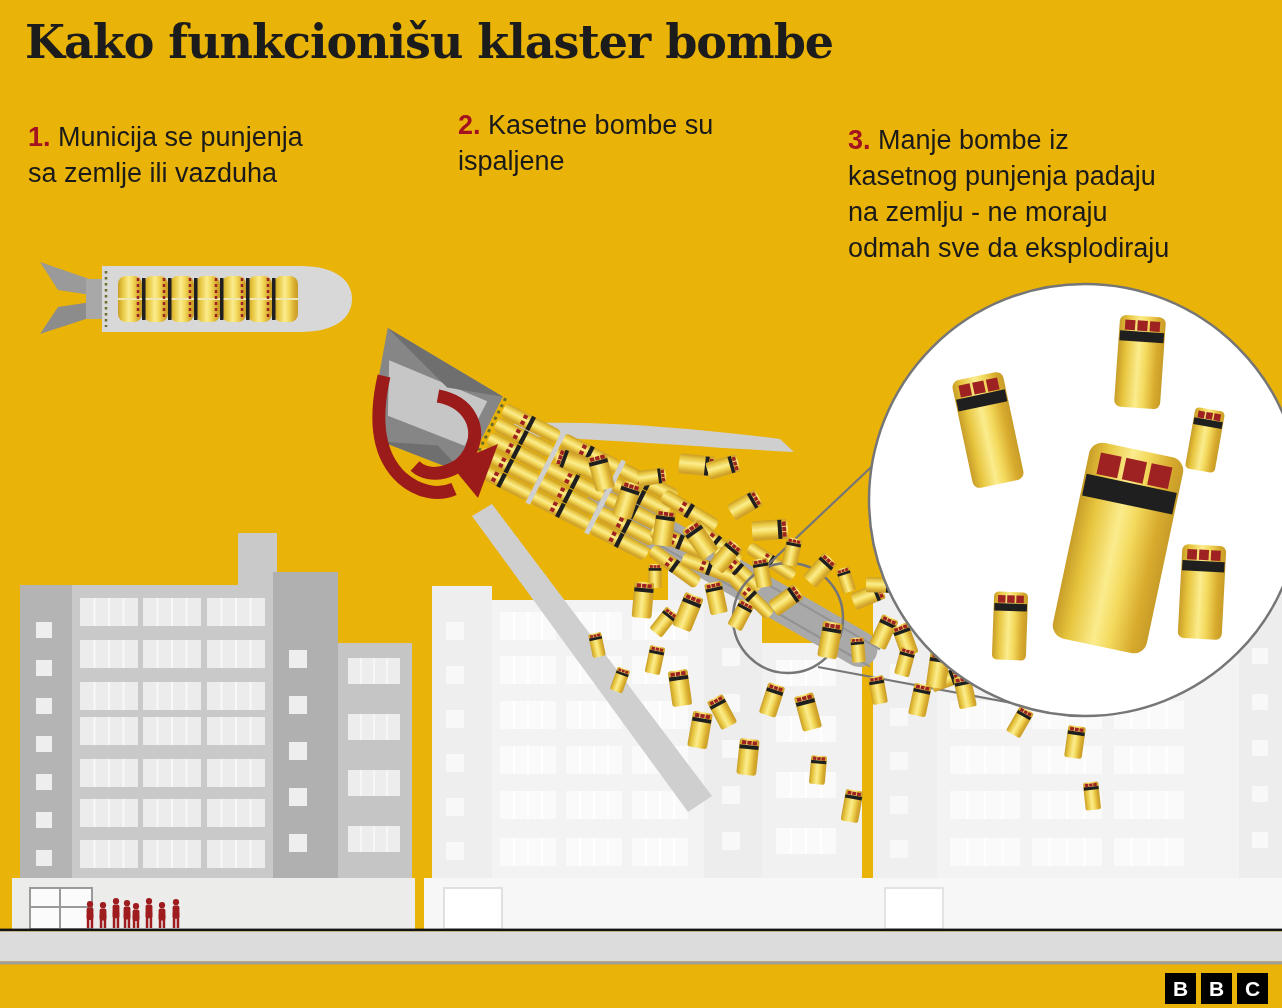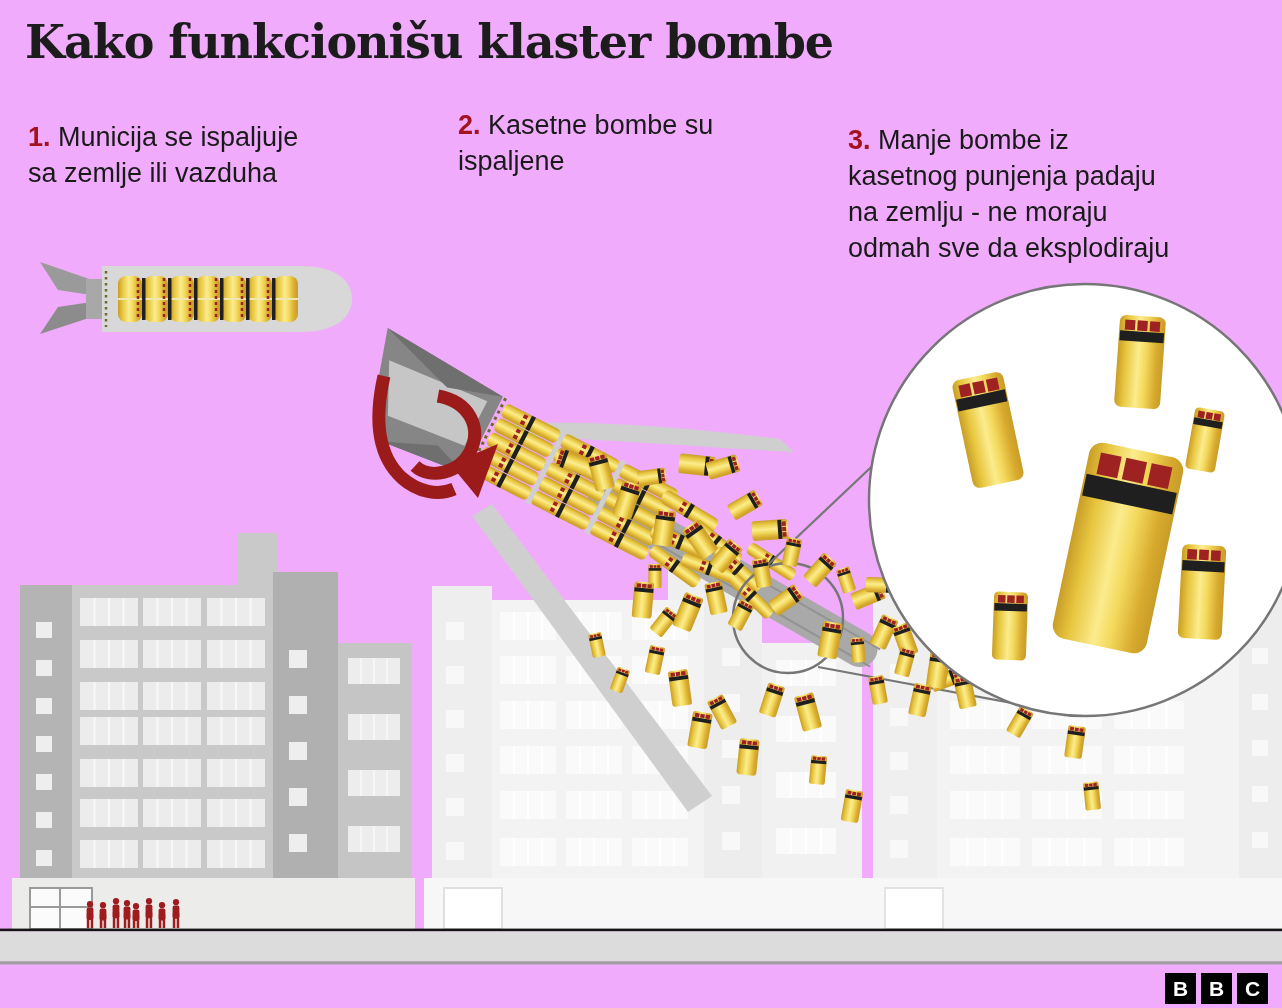--- a/index.html
+++ b/index.html
@@ -1,16 +1,16 @@
 <!DOCTYPE html>
 <html><head>
 <meta charset="utf-8">
 <style>
   html,body{margin:0;padding:0;background:#fff;}
-  .canvas{position:relative;width:1282px;height:1008px;background:#f0abfc;overflow:hidden;
+  .canvas{position:relative;width:1282px;height:1008px;background:#eab308;overflow:hidden;
           font-family:"Liberation Sans",sans-serif;}
   #art{position:absolute;left:0;top:0;z-index:1;}
   .page-title{position:absolute;left:25px;top:16px;margin:0;z-index:2;
     font-family:"DejaVu Serif",serif;font-weight:bold;font-size:46px;line-height:1.15;
     letter-spacing:-1px;color:#1c1c1c;}
   .step{position:absolute;z-index:2;font-size:27px;line-height:36px;color:#1a1a1a;
         white-space:pre-line;}
   .step .num{font-weight:bold;color:#a3131f;}
   .step1{left:28px;top:119px;width:400px;}
   .step2{left:458px;top:107px;width:370px;}
@@ -995,21 +995,21 @@
             <rect x="5.44" y="-30.6" width="7.48" height="7.48" fill="#9e2222"></rect>
             <rect x="-16.32" y="-22.439999999999998" width="32.64" height="7.48" fill="#1f1f1f"></rect>
           </g>
         </g>
         <circle cx="1085" cy="500" r="216" fill="none" stroke="#767676" stroke-width="2.5"></circle>
       </g>
     </svg>
 
   <h1 class="page-title">Kako funkcionišu klaster bombe</h1>
 
-  <div class="step step1"><span class="num">1.</span><span> Municija se ispaljuje
+  <div class="step step1"><span class="num">1.</span><span> Municija se punjenja
 sa zemlje ili vazduha</span></div>
 
   <div class="step step2"><span class="num">2.</span><span> Kasetne bombe su
 ispaljene</span></div>
 
   <div class="step step3"><span class="num">3.</span><span> Manje bombe iz
 kasetnog punjenja padaju
 na zemlju - ne moraju
 odmah sve da eksplodiraju</span></div>
 

